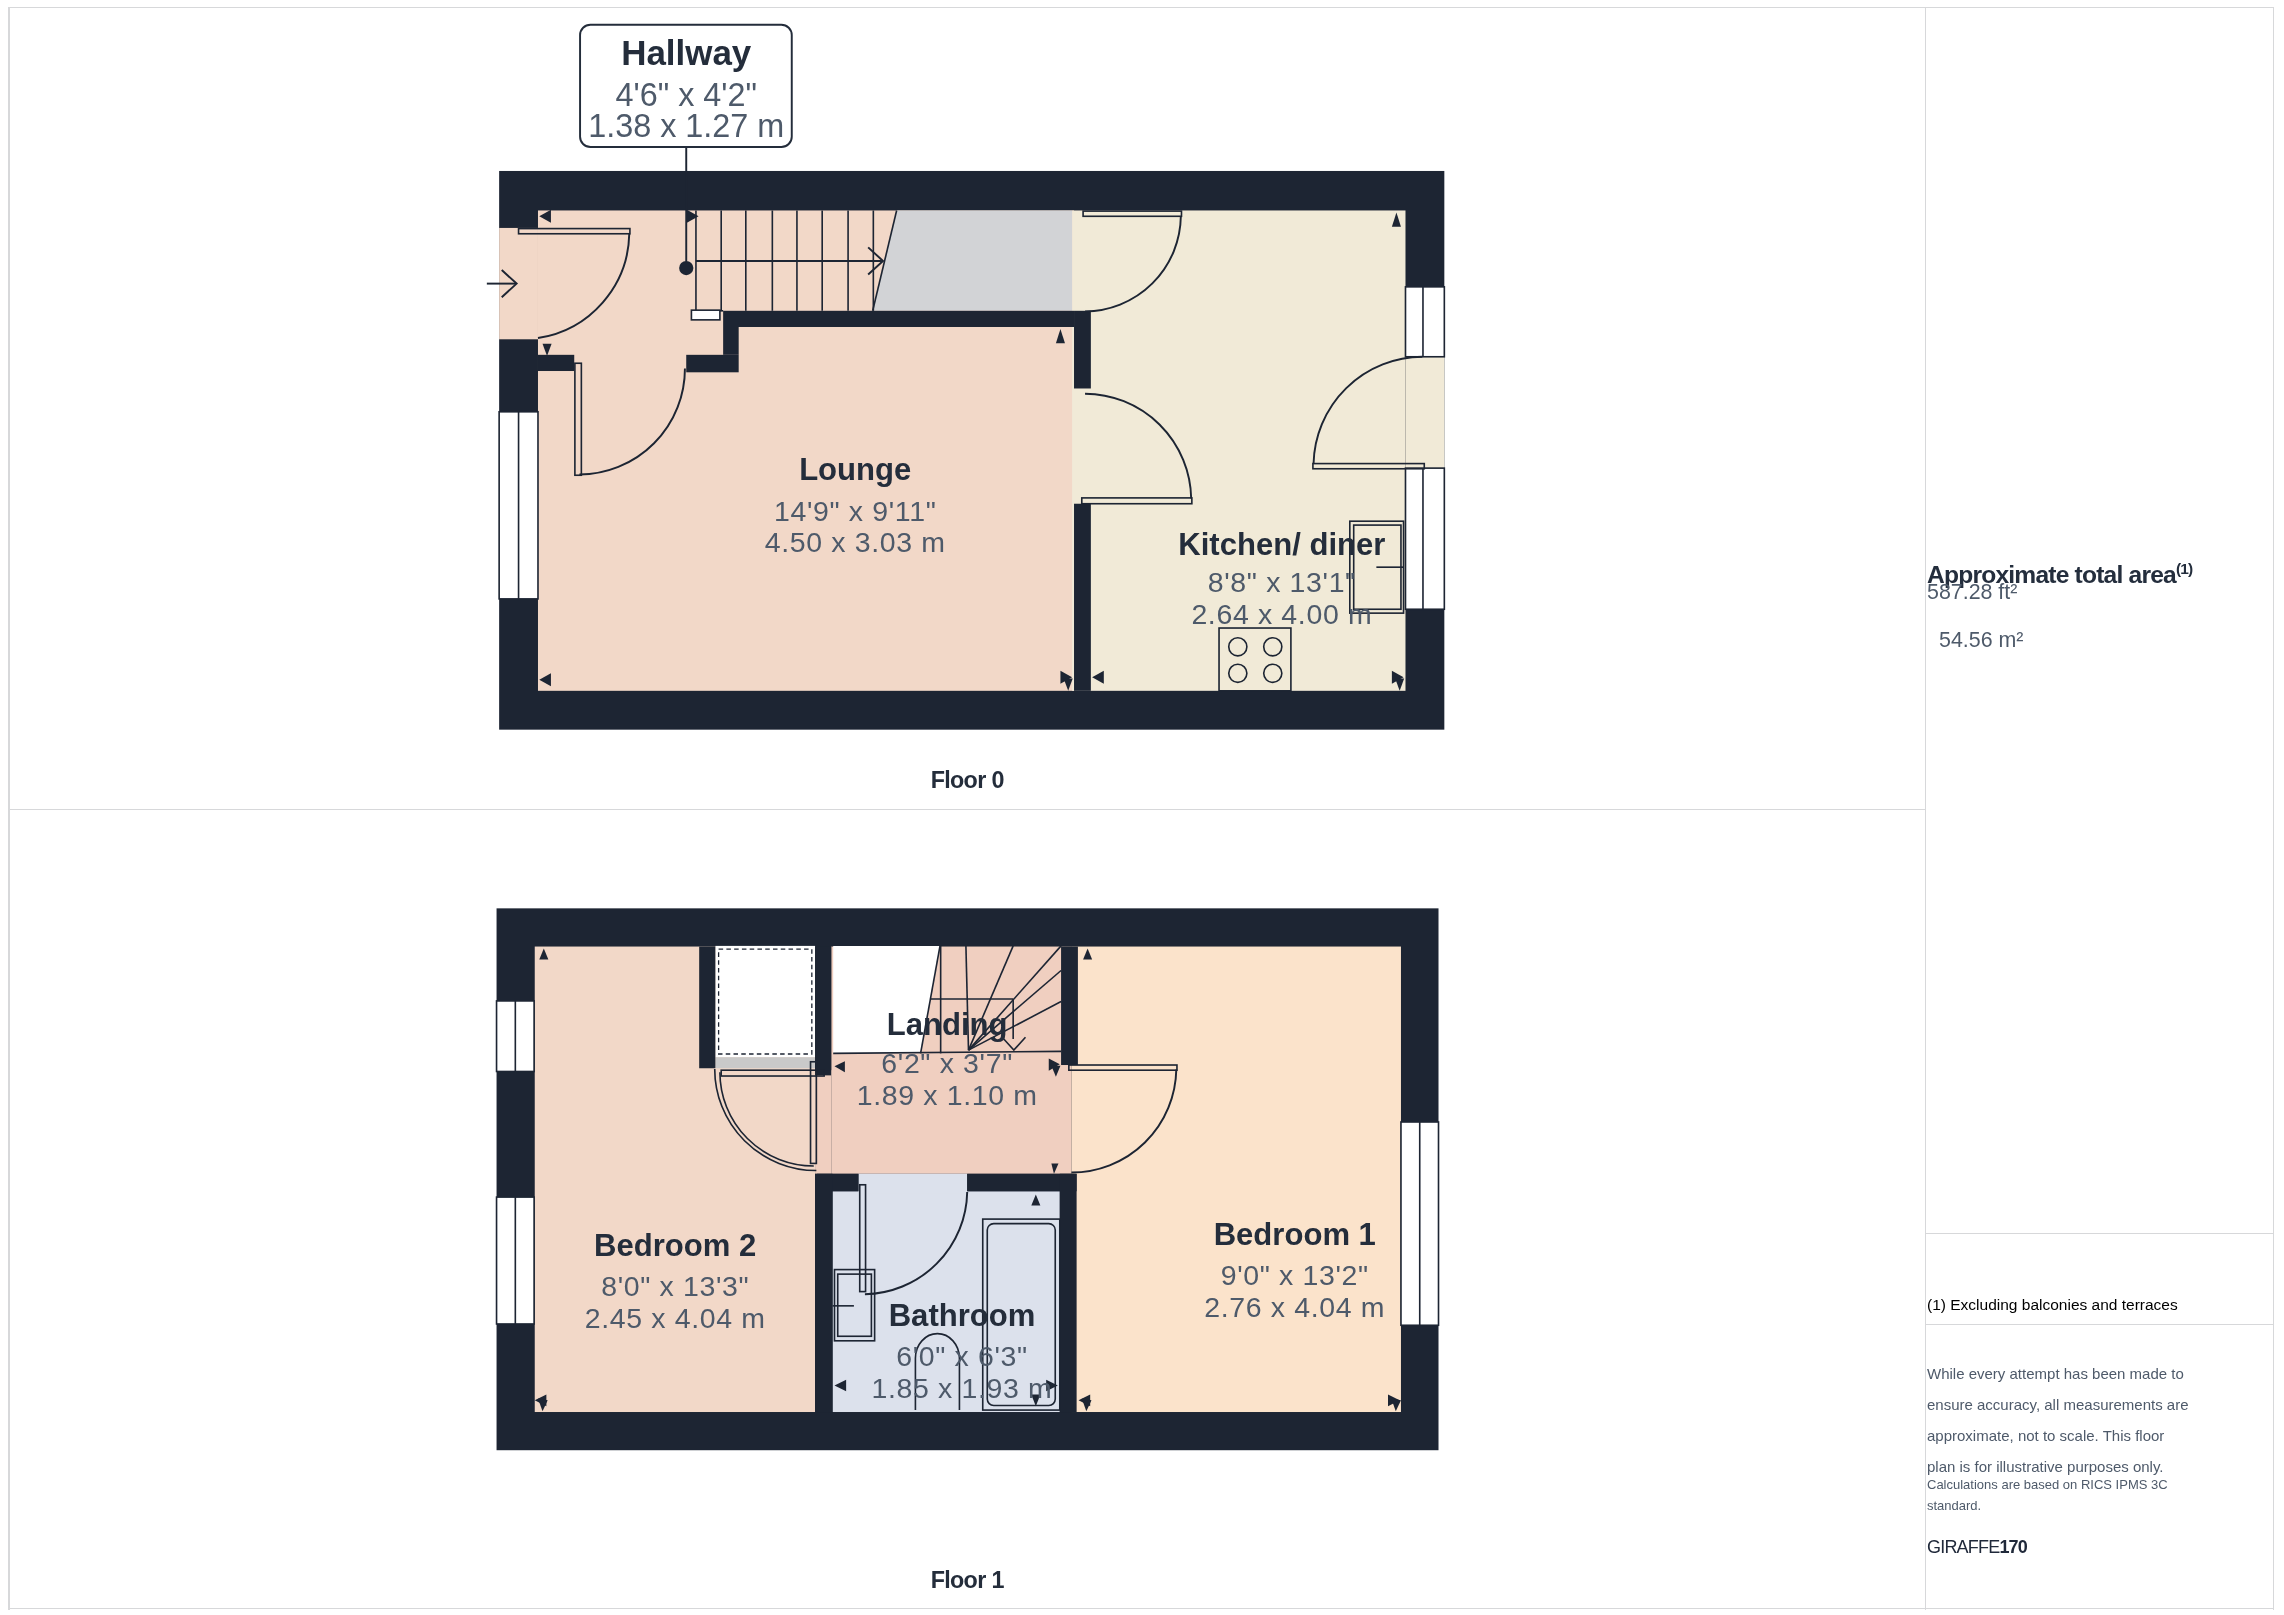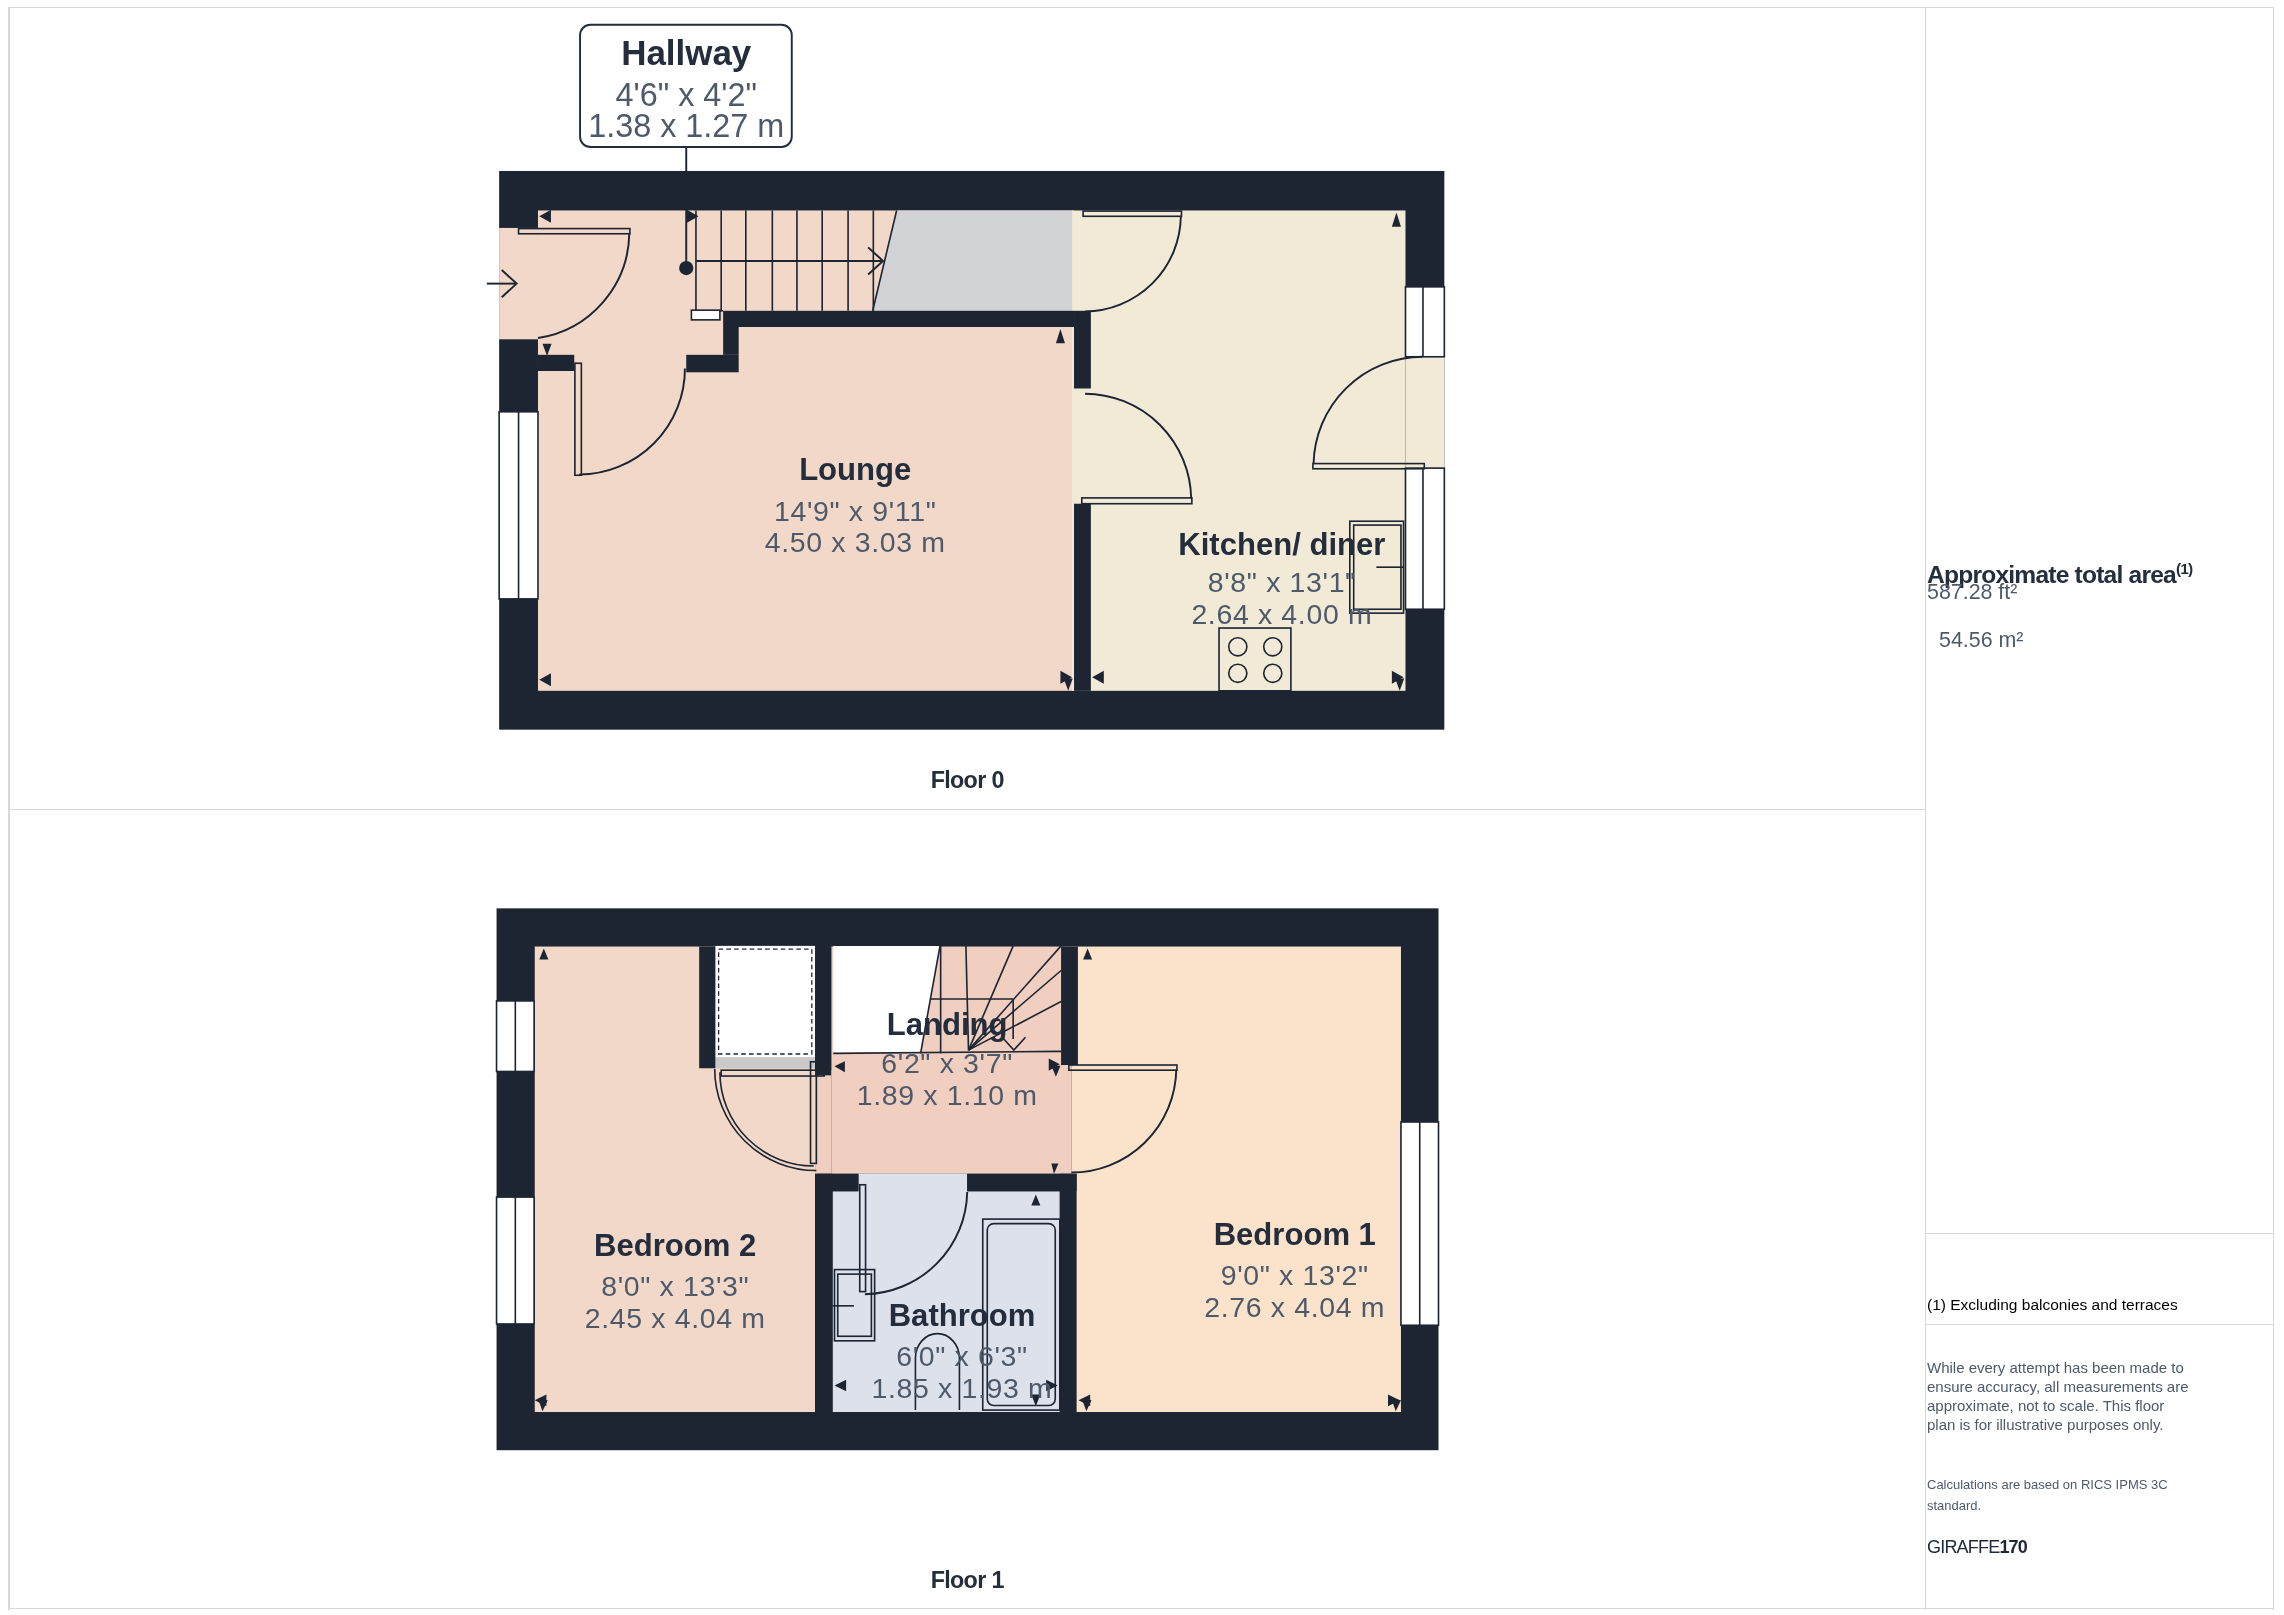--- a/index.html
+++ b/index.html
@@ -27,21 +27,21 @@
 <div class="hline" style="left:1925px;top:1324px;width:349px;height:1.3px;"></div>
 
 <div class="rt" style="top:560px;font-size:24.6px;font-weight:bold;color:#242e3d;letter-spacing:-0.8px;">Approximate total area<span style="font-size:15.5px;vertical-align:9px;">(1)</span></div>
 
 <div class="rt" style="top:580px;font-size:21.4px;color:#4e5a6a;">587.28 ft²</div>
 
 <div class="rt" style="top:628px;font-size:21.4px;color:#4e5a6a;padding-left:12px;">54.56 m²</div>
 
 <div class="rt" style="top:1296px;font-size:15.5px;color:#000000;">(1) Excluding balconies and terraces</div>
 
-<div class="rt" style="top:1358px;font-size:15px;line-height:19px;color:#4e5a6a;">While every attempt has been made to<br>ensure accuracy, all measurements are<br>approximate, not to scale. This floor<br>plan is for illustrative purposes only.</div>
+<div class="rt" style="top:1358px;font-size:15px;line-height:31px;color:#4e5a6a;">While every attempt has been made to<br>ensure accuracy, all measurements are<br>approximate, not to scale. This floor<br>plan is for illustrative purposes only.</div>
 
 <div class="rt" style="top:1474px;font-size:13px;line-height:21px;color:#4e5a6a;">Calculations are based on RICS IPMS 3C<br>standard.</div>
 
 <div class="rt" style="top:1537px;font-size:18px;color:#20293a;letter-spacing:-0.8px;">GIRAFFE<b>170</b></div>
 
 <svg width="2284" height="1616" viewBox="0 0 3528 2496" style="position:absolute;left:0;top:0;">
 
 <rect x="771" y="264" width="1460" height="863" fill="#1d2533"></rect>
 
 <rect x="831" y="325" width="828" height="742" fill="#f2d8c8"></rect>

